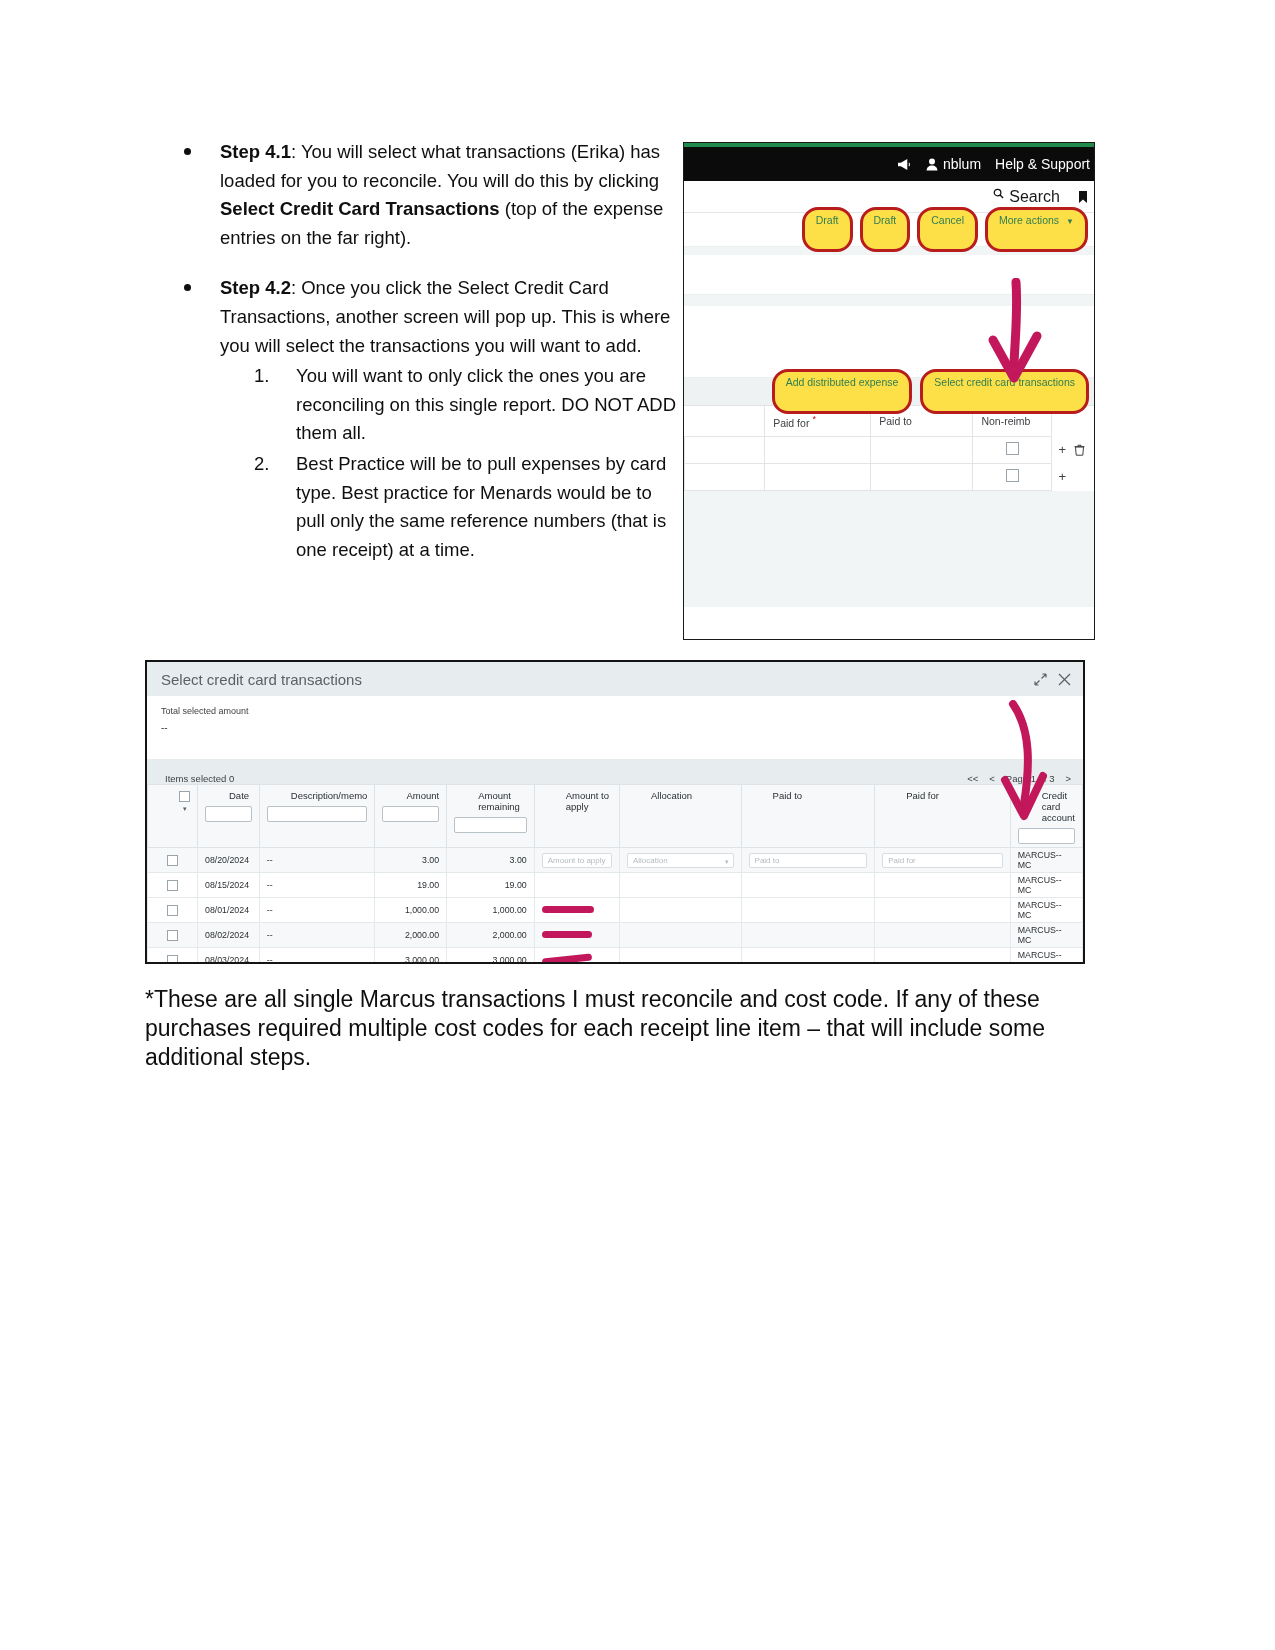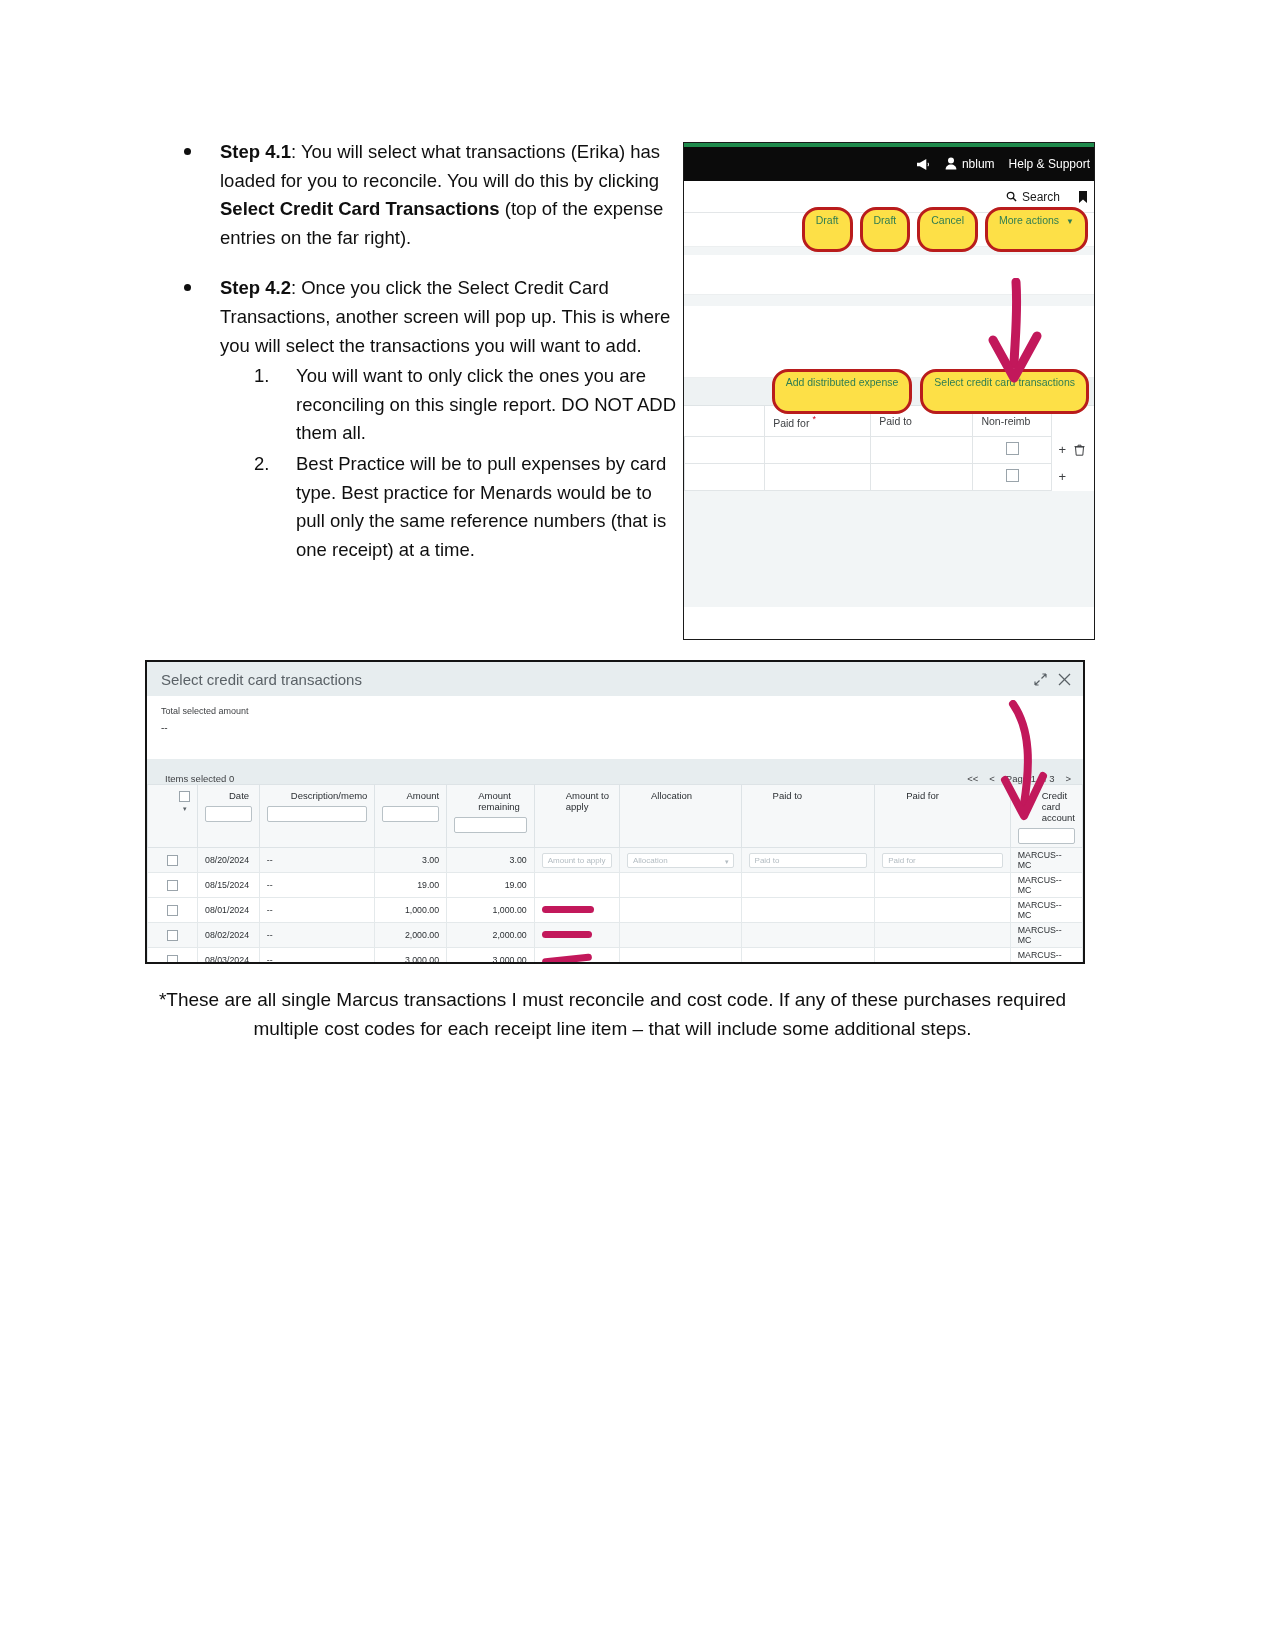--- a/index.html
+++ b/index.html
@@ -59,34 +59,34 @@
     border:1px solid #1a1a1a;
     overflow:hidden;
   }
   .app-greenbar { height:4px; background:#1f8a4c; }
   .app-topbar {
     height:34px; background:#0b0b0b;
     display:flex; align-items:center; justify-content:flex-end;
     padding-right:4px; gap:14px;
   }
   .app-topbar .tb-item {
-    color:#ffffff; font-size:12px;
-    display:flex; align-items:flex-start; gap:5px;
+    color:#ffffff; font-size:14px;
+    display:flex; align-items:center; gap:5px;
     white-space:nowrap;
   }
   .megaphone { display:inline-block; width:15px; height:13px; color:#fff; }
   .person-ico { display:inline-block; width:12px; height:13px; }
 
   .app-searchrow {
     height:32px; background:#fff;
     display:flex; align-items:center; justify-content:flex-end;
     padding-right:6px; gap:18px;
     border-bottom:1px solid #e3e6e8;
   }
-  .search-wrap { display:flex; align-items:center; gap:5px; font-size:12px; color:#1a1a1a; }
+  .search-wrap { display:flex; gap:5px; font-size:16px; color:#1a1a1a; }
   .bookmark-ico { width:10px; height:14px; display:block; }
 
   .app-actionrow {
     height:34px; background:#fff;
     display:flex; align-items:center; justify-content:flex-end;
     padding-right:6px; gap:7px;
     border-bottom:1px solid #eceff0;
   }
   .pill {
     border:3px solid #b91c1c; border-radius:16px;
@@ -183,21 +183,21 @@
   }
   .ghost-input .sel-caret { position:absolute; right:4px; top:1px; color:#b3bcc2; font-size:7px; }
   .redaction { display:inline-block; height:7px; border-radius:4px; background:#c2185b; }
 
   
   .arrow-dlg { position:absolute; left:975px; top:700px; width:80px; height:130px; pointer-events:none; }
 
   
   .footnote {
     position:absolute; left:137px; top:985px; width:935px;
-    font-size:19px; line-height:29px; color:#0f0f0f;text-align:center;
+    font-size:23px; line-height:29px; color:#0f0f0f;
   }
 </style>
 </head>
 <body>
 
 <div class="doc-body">
 
   <div class="instructions">
     <ul class="bullets">
 

